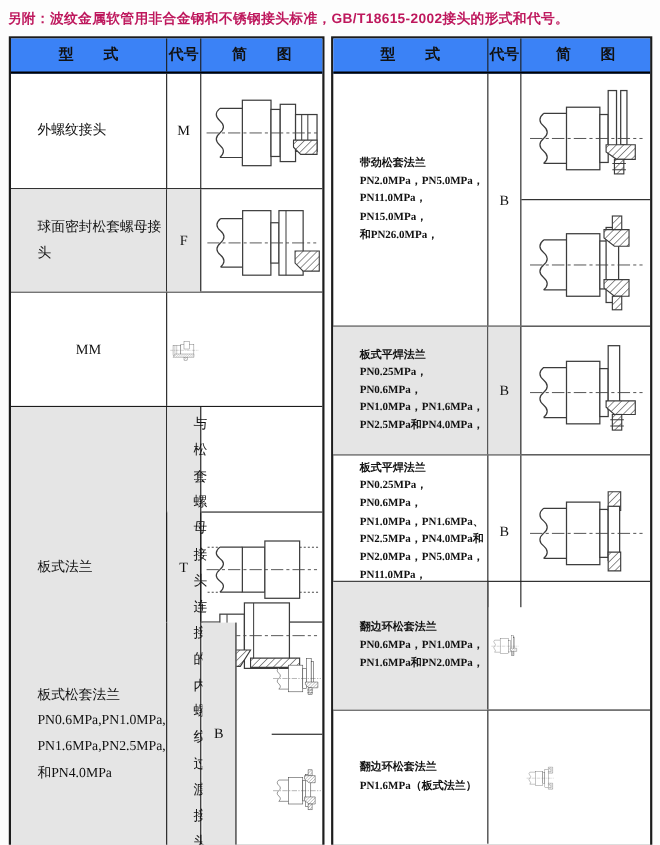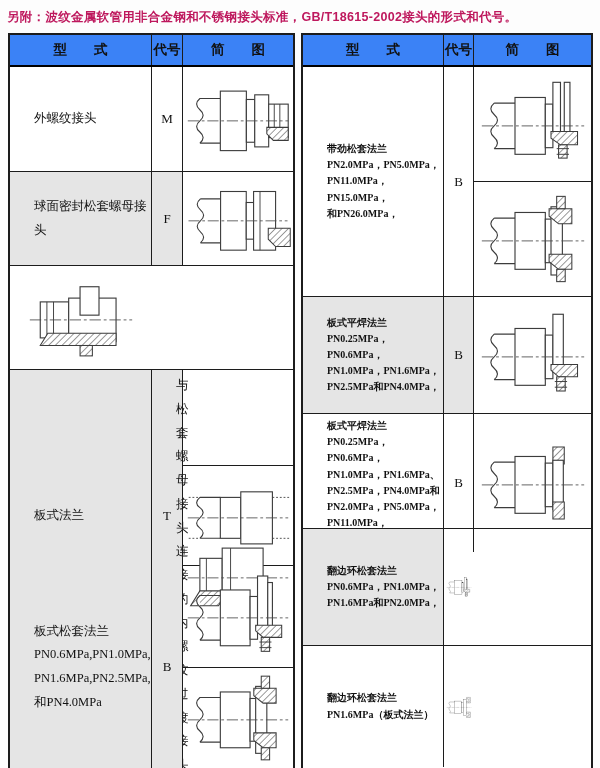--- a/index.html
+++ b/index.html
@@ -13,21 +13,21 @@
     font-weight:700;font-size:12.5px;letter-spacing:.3px;
     margin:9px 6px 7px 7px;color:#be185d;
   }
   .tables{display:flex;gap:6px;padding-left:8px;}
   .tbl{border:2px solid #1c1c1c;background:#fff;}
   .tbl.l{width:283px;}
   .tbl.r{width:288px;}
   .row{display:grid;border-bottom:1.4px solid #1c1c1c;}
   .l .row{grid-template-columns:142px 31px 1fr;}
   .r .row{grid-template-columns:141px 30px 1fr;}
-  .row:last-child{border-bottom:none;}
+  .row:last-child{border-bottom:none;gap:32px;}
   .row.head{background:#3b82f6;border-bottom:2px solid #000000;}
   .c{border-right:1.4px solid #1c1c1c;display:flex;align-items:center;box-sizing:border-box;min-width:0;}
   .c.last{border-right:none;}
   .hc{justify-content:center;font-weight:700;font-size:13.5px;}
   .type{padding:4px 3px 4px 24px;font-size:12.5px;line-height:1.9;white-space:pre-line;}
   .r .type{line-height:1.62;font-size:10px;font-weight:bold;}
   .code{justify-content:center;font-size:13px;}
   .fig{justify-content:center;padding:2px;}
   .hl .type,.hl .code{background:#e5e5e5;}
   .stack{flex-direction:column;padding:0;}
@@ -90,20 +90,21 @@
           <rect class="s" x="66" y="30" width="8" height="40"></rect>
           <rect class="s" x="74" y="18" width="24" height="64"></rect>
           <path class="tk" d="M81 18v64"></path>
           <path class="ht" d="M90 58h24v20H98l-8-8z"></path>
           <path class="cl" d="M3 50H111"></path>
         </svg>
       </div>
     </div>
 
     <div class="row" style="height:103px">
+      <div class="c code">MM</div>
       <div class="c fig last">
         <svg class="diag" width="108" height="92" viewBox="0 0 114 96">
           <rect class="s" x="14" y="31" width="30" height="38"></rect>
           <path class="tk" d="M21 31v38M28 31v38"></path>
           <rect class="s" x="44" y="27" width="50" height="46"></rect>
           <rect class="s" x="56" y="15" width="20" height="30"></rect>
           <path class="ht" d="M22 64h72v13H14z"></path>
           <rect class="ht" x="56" y="77" width="13" height="11"></rect>
           <path class="cl" d="M3 50H111"></path>
         </svg>

